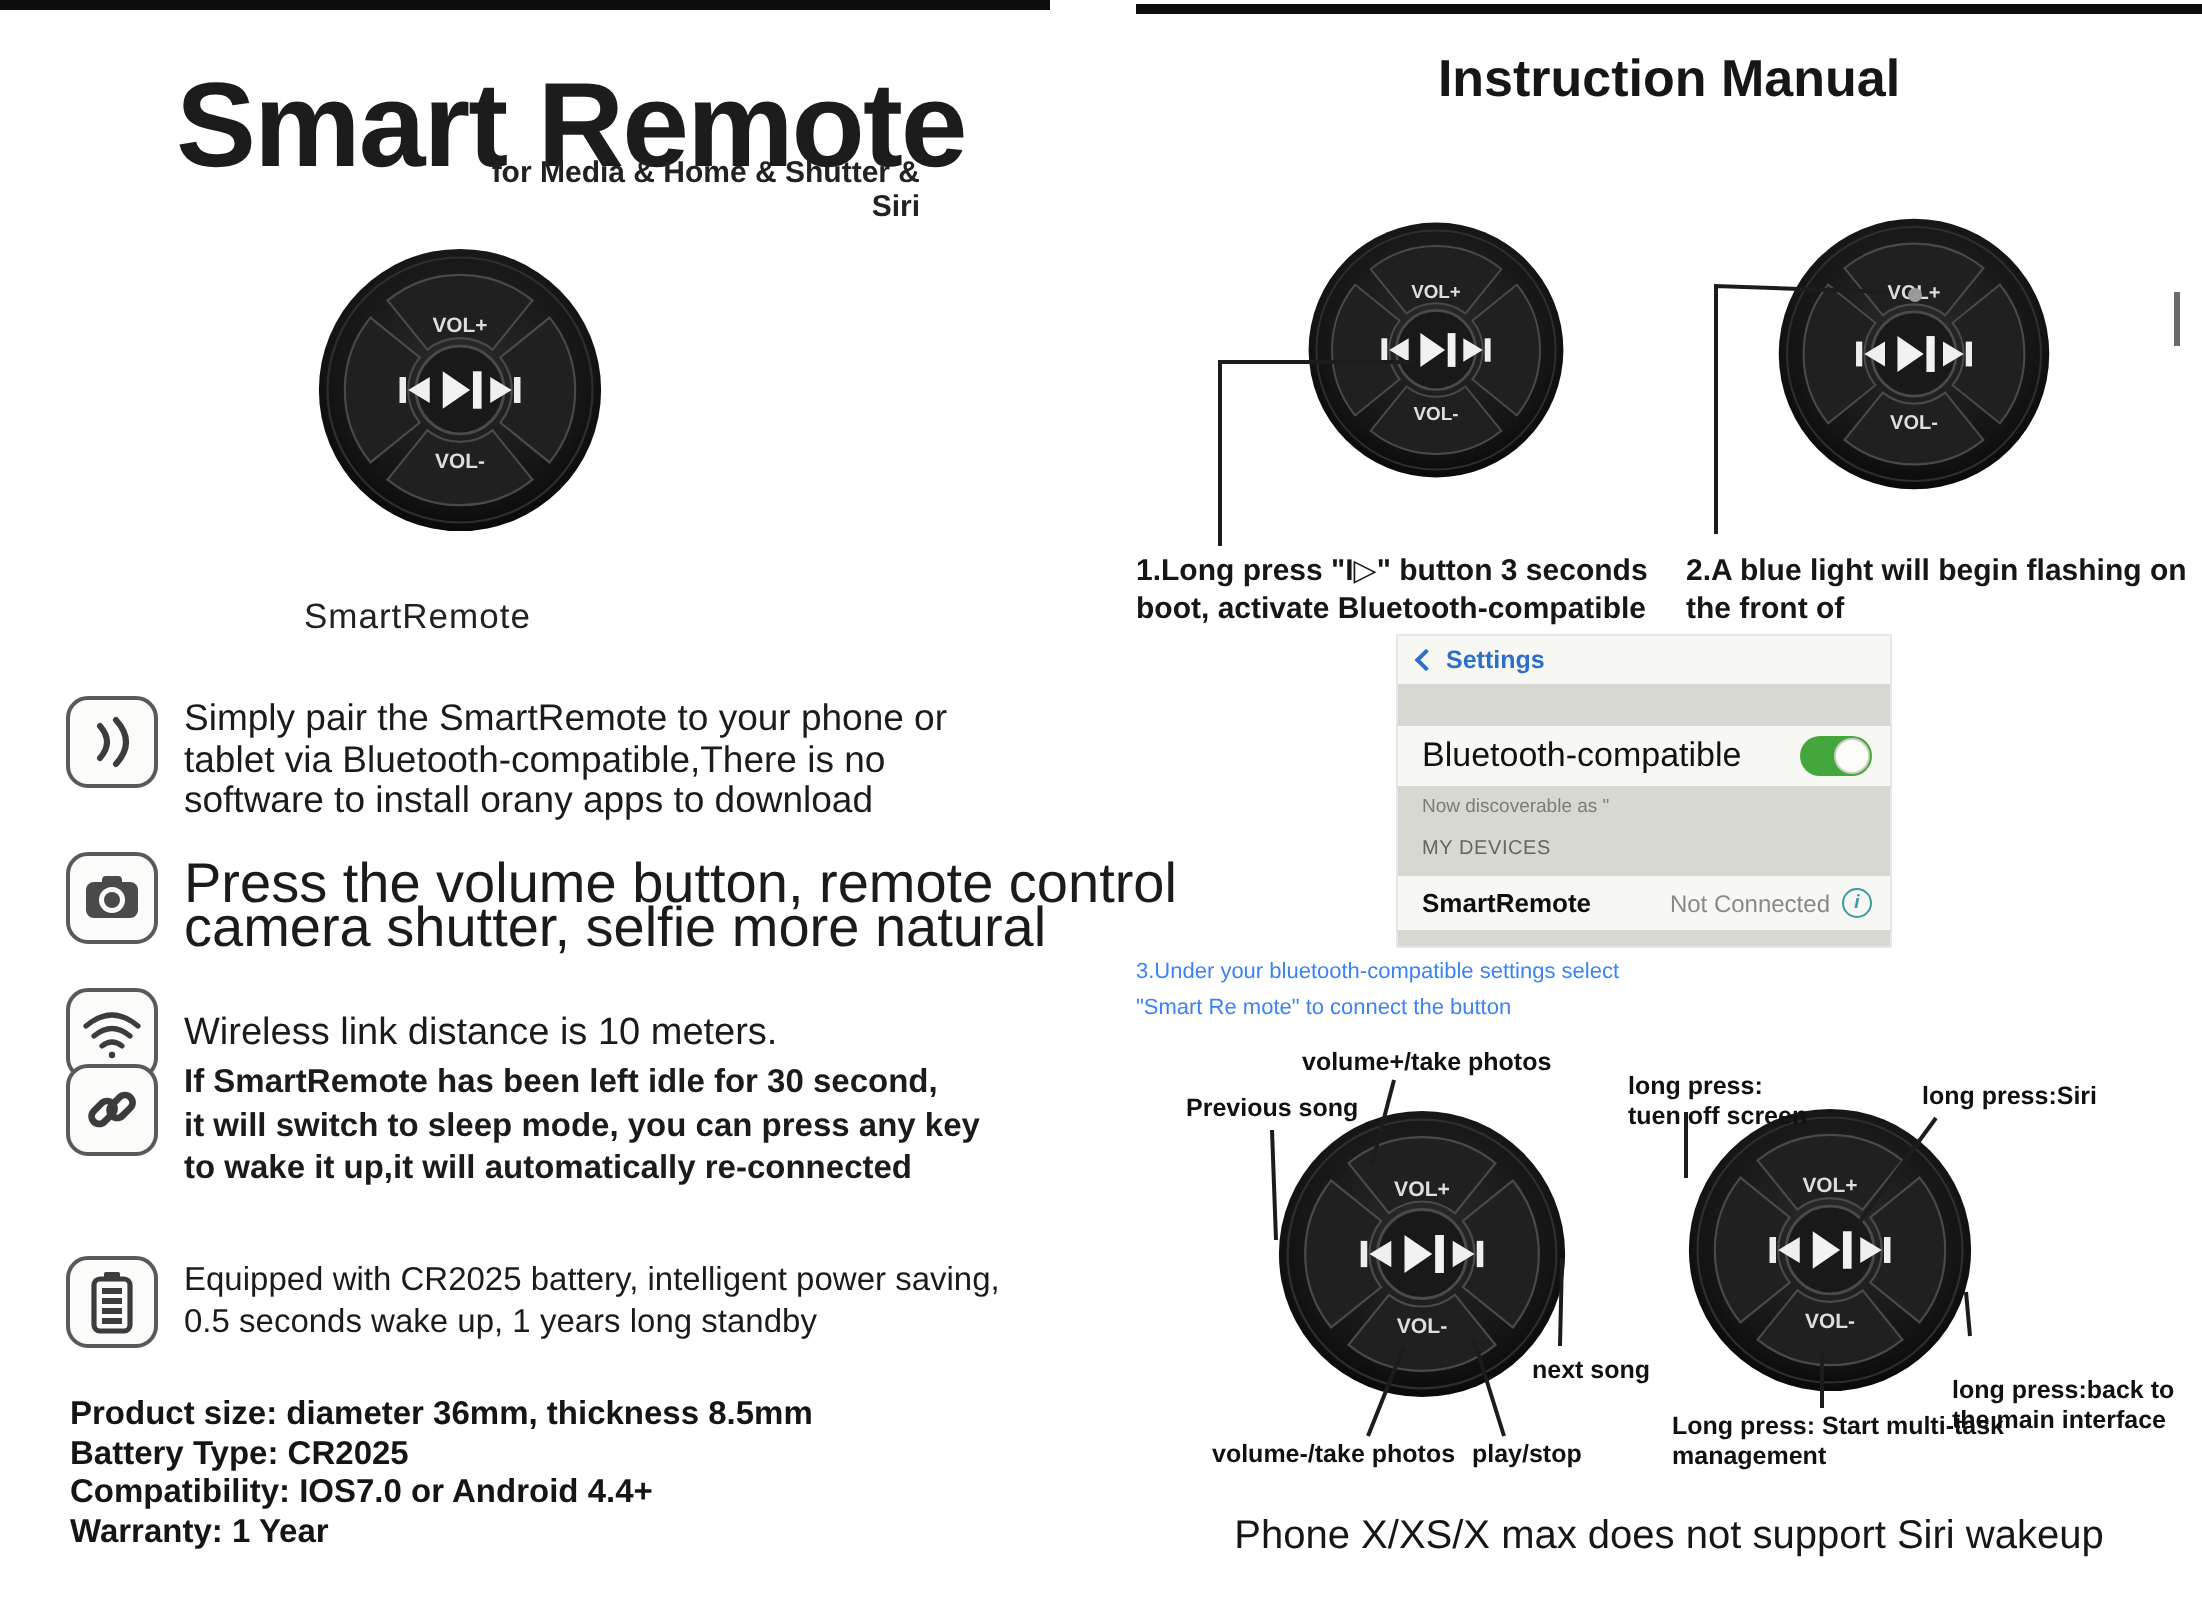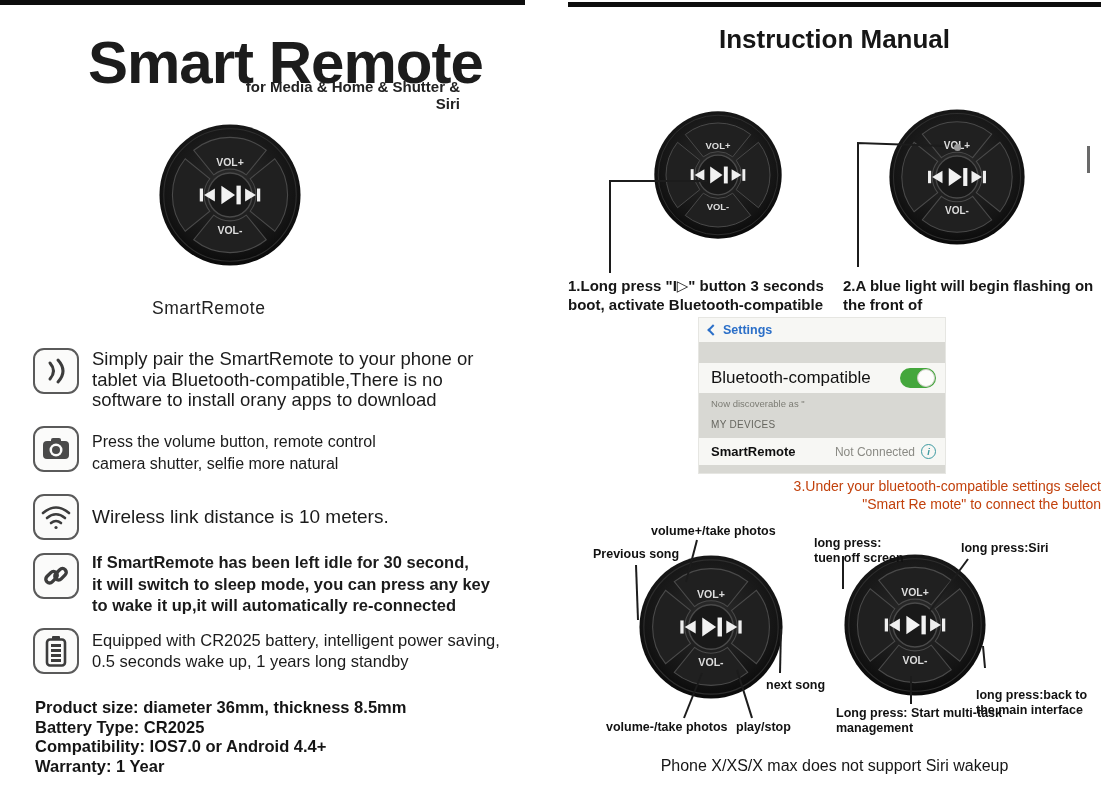--- a/index.html
+++ b/index.html
@@ -11,33 +11,33 @@
   
   .product-title { position:absolute; left:88px; top:28px; font-size:60px; font-weight:800; letter-spacing:-1px; color:#1c1c1c; }
   .product-subtitle { position:absolute; left:228px; top:78px; width:232px; text-align:right; font-size:15px; font-weight:700; color:#222; }
   .photo-caption { position:absolute; left:152px; top:298px; font-size:17.5px; letter-spacing:.5px; color:#222; }
 
   .feature { position:absolute; left:33px; display:flex; gap:13px; }
   .icon-box { width:46px; height:46px; flex:0 0 46px; border:2.5px solid #5a5a5a; border-radius:11px;
               display:flex; align-items:center; justify-content:center; background:#fbfbfa; }
   .ftext { white-space:pre-line; color:#1b1b1b; }
   .f1 .ftext { font-size:18.5px; line-height:20.5px; margin-top:1px; }
-  .f2 .ftext { font-size:16px;   line-height:22px;   margin-top:5px; }
+  .f2 .ftext { font-size:28px;   line-height:22px;   margin-top:5px; }
   .f3 .ftext { font-size:19px;   align-self:center; }
   .f4 .ftext { font-size:16.5px; line-height:21.5px; font-weight:700; margin-top:-1px; }
   .f5 .ftext { font-size:16.5px; line-height:21px;   font-weight:400; margin-top:2px; }
 
   .specs { position:absolute; left:35px; top:698px; font-size:16.5px; font-weight:700; line-height:19.5px; color:#151515; }
 
   
   .manual-title { position:absolute; left:568px; top:24px; width:533px; text-align:center; font-size:26px; font-weight:700; color:#161616; }
   .step { position:absolute; white-space:pre-line; font-size:15px; line-height:18.5px; font-weight:700; color:#161616; }
-  .step3 { position:absolute; left:568px; top:478px; width:533px; text-align:right; white-space:pre-line;
-           font-size:14px; line-height:17.5px; color:#c2410c; }
-  .footer-note { position:absolute; left:568px; top:757px; width:533px; text-align:center; font-size:16px; color:#161616; }
+  .step3 { position:absolute; left:568px; top:478px; width:533px; text-align:left; white-space:pre-line;
+           font-size:11px; line-height:17.5px; color:#3b82f6; }
+  .footer-note { position:absolute; left:568px; top:757px; width:533px; text-align:center; font-size:20px; color:#161616; }
 
   .callout { position:absolute; white-space:pre-line; font-size:12.5px; line-height:15px; font-weight:700; color:#111; }
 
   .remote-svg { position:absolute; }
   .led-dot { position:absolute; width:7px; height:7px; border-radius:50%; background:#9a9a9a; }
   .edge-tick { position:absolute; left:1087px; top:146px; width:2.5px; height:27px; background:#6a6a6a; }
 
   .lines { position:absolute; left:0; top:0; width:1101px; height:800px; pointer-events:none; }
 
   
@@ -145,21 +145,21 @@
       <svg width="32" height="30" viewBox="0 0 32 30" fill="none" stroke="#3c3c3c" stroke-width="2.6" stroke-linecap="round">
         <path d="M3,11 Q16,0 29,11"></path>
           <path d="M7,16 Q16,8.5 25,16"></path>
           <path d="M11,21 Q16,17 21,21"></path>
         <circle cx="16" cy="25.5" r="1.6" fill="#3c3c3c" stroke="none"></circle>
       </svg>
     </span>
     <div class="ftext">Wireless link distance is 10 meters.</div>
   </div>
 
-  <div class="feature f4" style="top:553px;">
+  <div class="feature f4" style="top:532px;">
     <span class="icon-box">
       <svg width="30" height="30" viewBox="0 0 30 30" fill="none" stroke="#3c3c3c" stroke-width="3.4">
         <rect x="4" y="12.5" width="13" height="7.5" rx="3.7" transform="rotate(-45 10.5 16.2)"></rect>
         <rect x="13" y="9.5" width="13" height="7.5" rx="3.7" transform="rotate(-45 19.5 13.2)"></rect>
       </svg>
     </span>
     <div class="ftext">If SmartRemote has been left idle for 30 second,
 it will switch to sleep mode, you can press any key
 to wake it up,it will automatically re-connected</div>
   </div>

